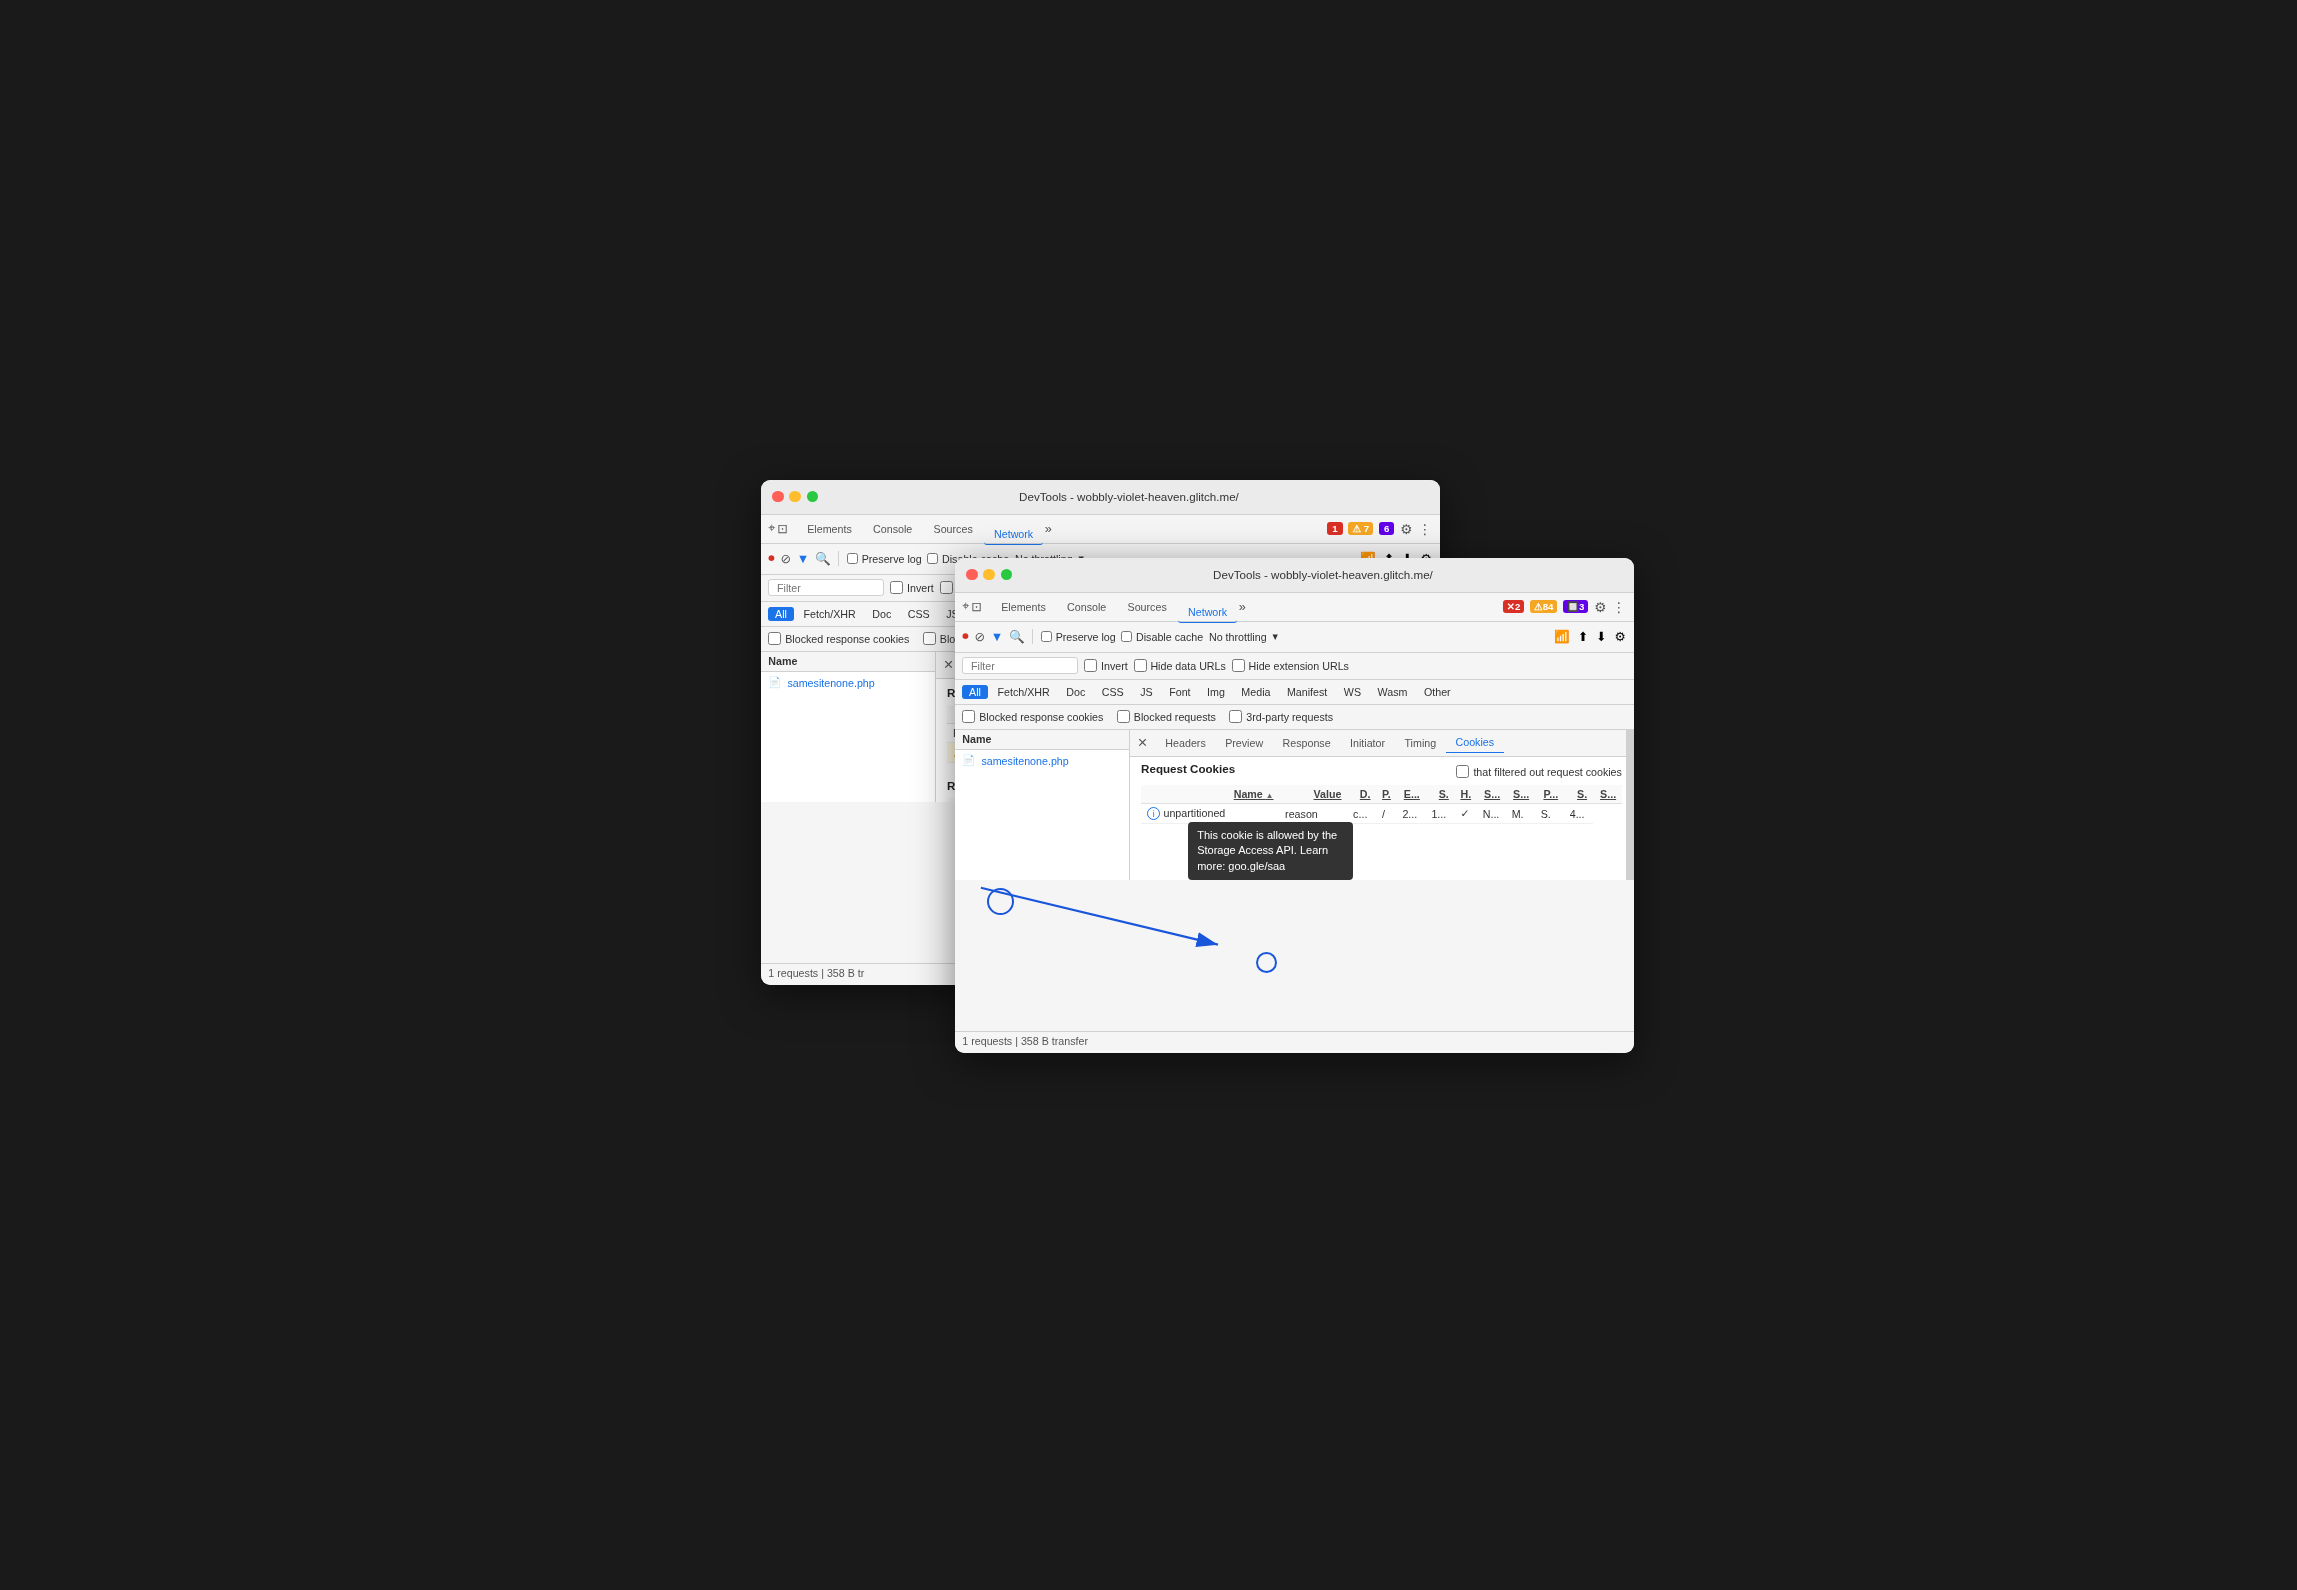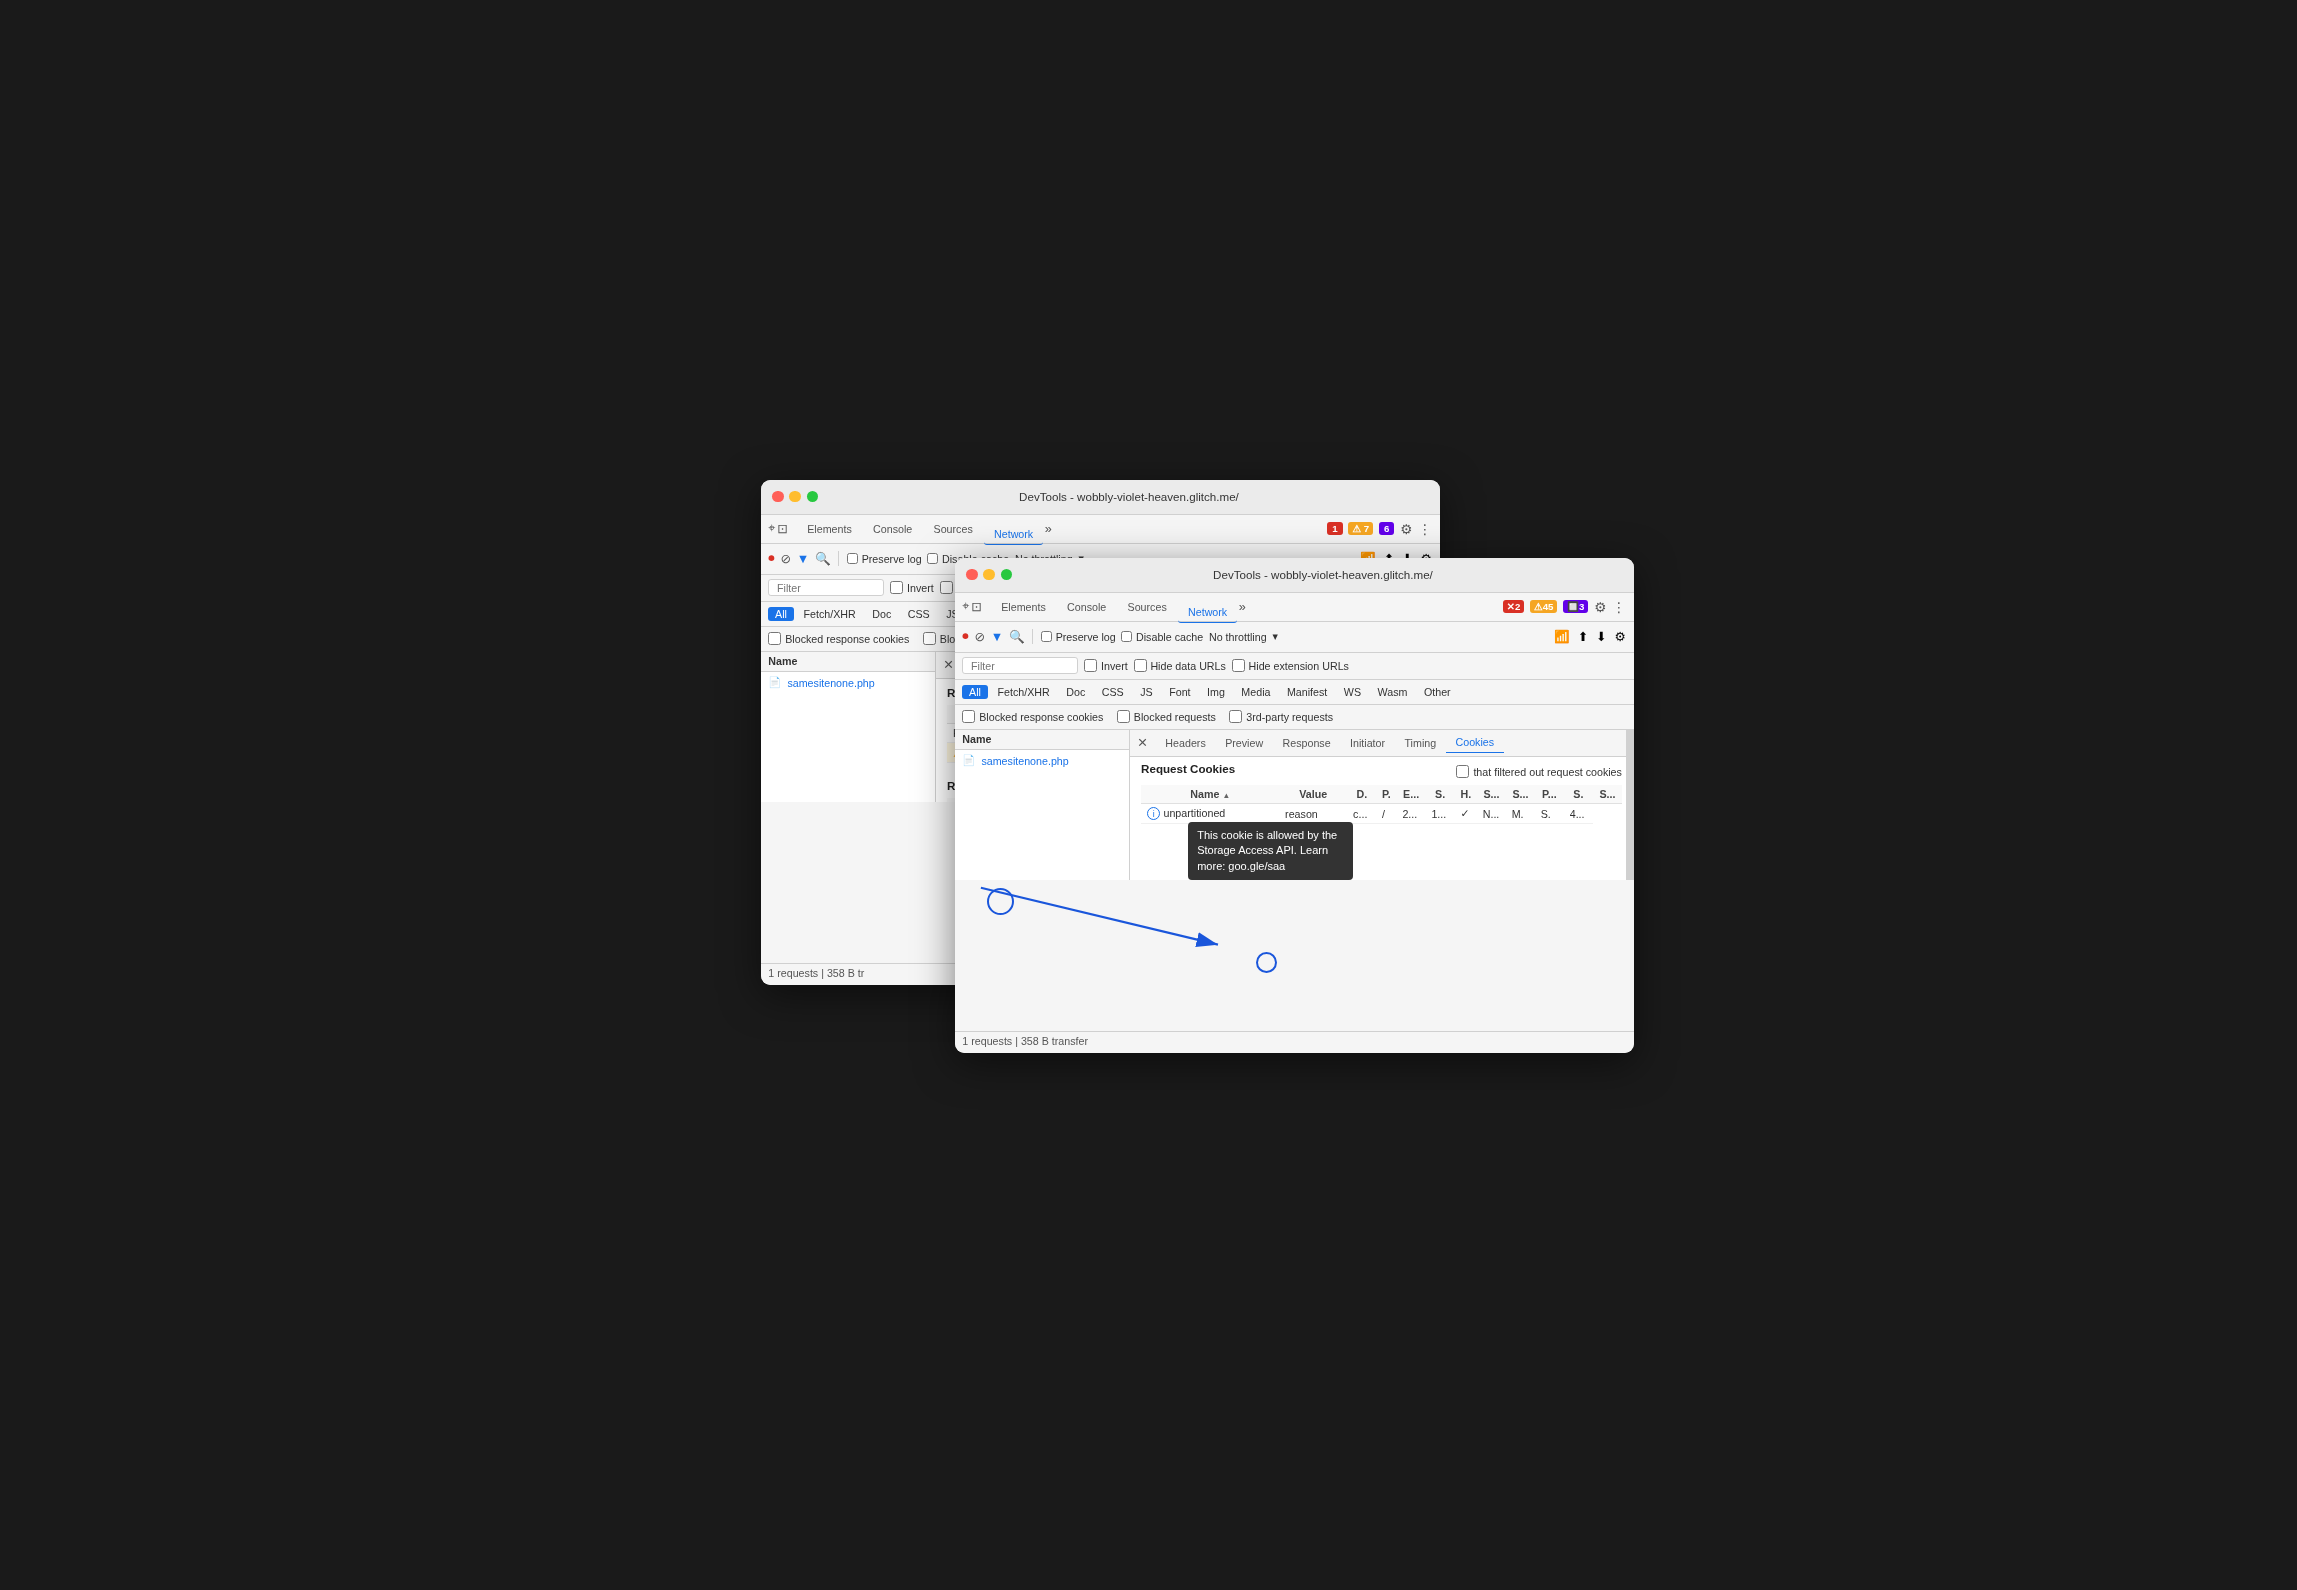--- a/index.html
+++ b/index.html
@@ -277,26 +277,27 @@
       margin-bottom: 5.8px;
     }
 
     .cookie-table {
       width: 100%;
       border-collapse: collapse;
       font-size: 10.7px;
     }
 
     .cookie-table th {
-      text-align: center;
+      text-align: right;
       padding: 2.9px 5.8px;
       color: #444;
       font-weight: 600;
       border-bottom: 1px solid #e0e0e0;
       background: #f9f9f9;
+      text-decoration: underline;
     }
 
     .cookie-table td {
       padding: 2.9px 5.8px;
       color: #333;
       border-bottom: 1px solid #f0f0f0;
     }
 
     .sort-icon {
       font-size: 7.8px;
@@ -611,21 +612,21 @@
         <span>⌖</span>
         <span>⊡</span>
       </div>
       <div class="tab">Elements</div>
       <div class="tab">Console</div>
       <div class="tab">Sources</div>
       <div class="tab active">Network</div>
       <span style="font-size:12.6px;color:#555;">»</span>
       <div style="margin-left:auto;display:flex;align-items:center;gap:5.8px;">
         <span class="badge badge-red">✕ <span>2</span></span>
-        <span class="badge badge-yellow">⚠ <span>45</span></span>
+        <span class="badge badge-yellow">⚠ <span>84</span></span>
         <span class="badge badge-purple">🔲 <span>3</span></span>
         <span style="font-size:13.6px;color:#555;">⚙</span>
         <span style="font-size:13.6px;color:#555;">⋮</span>
       </div>
     </div>
 
     <div class="toolbar">
       <span class="toolbar-icon" style="color:#d93025;">⏺</span>
       <span class="toolbar-icon">⊘</span>
       <span class="toolbar-icon" style="color:#1a73e8;">▼</span>

